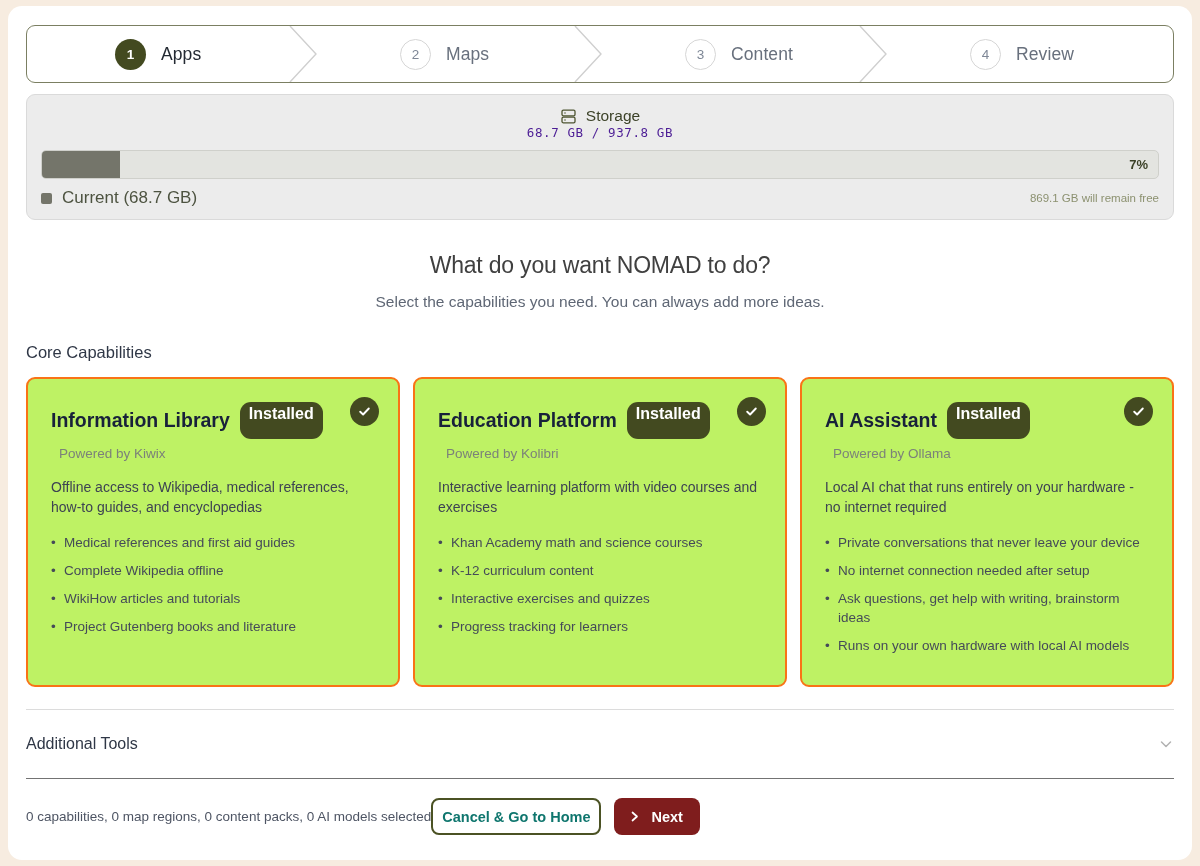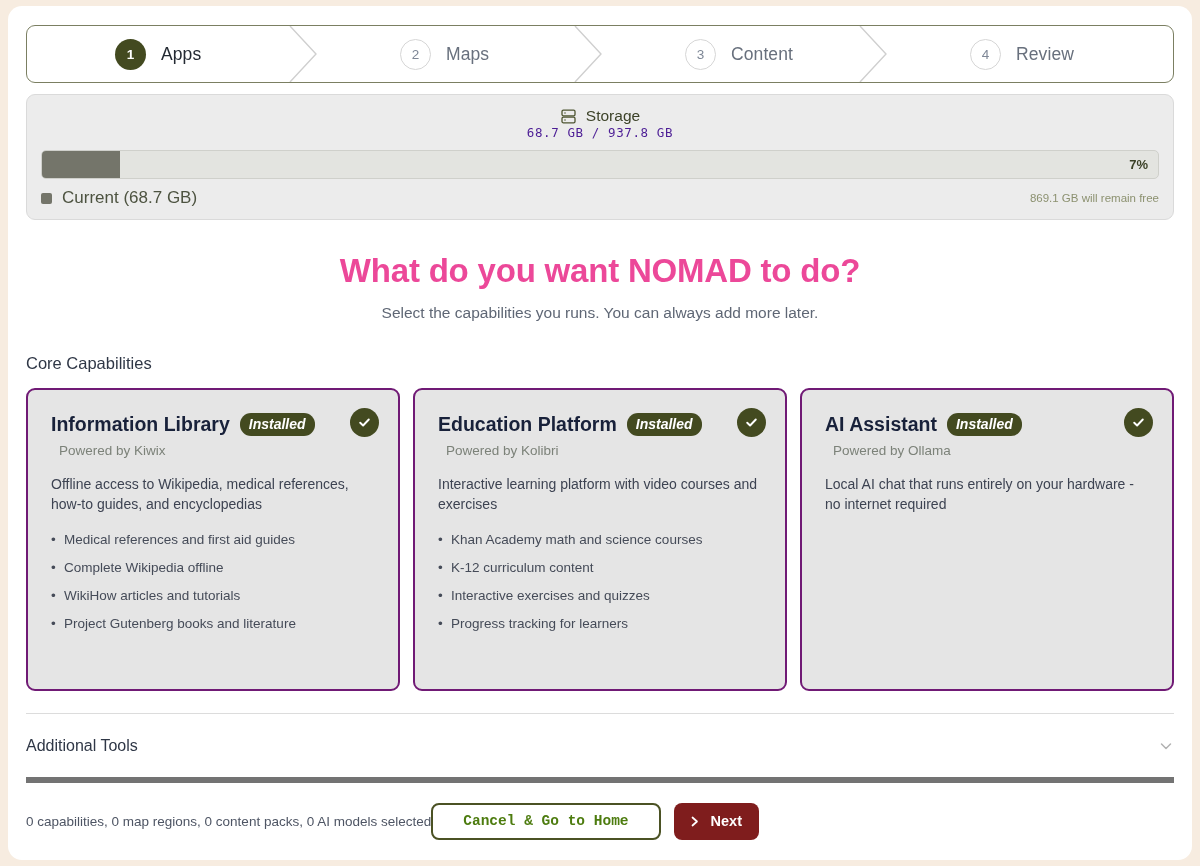--- a/index.html
+++ b/index.html
@@ -151,23 +151,23 @@
     border-radius: 2px;
   }
   .storage-free {
     font-size: 11.5px;
     color: #8c9170;
   }
 
   
   .hero { text-align: center; margin-top: 32px; }
   .hero h1 {
-    font-size: 33px;
-    font-weight: 700;
-    color: #ec4899;
+    font-size: 23px;
+    font-weight: 400;
+    color: #404040;
     letter-spacing: -.2px;
   }
   .hero p {
     margin-top: 14px;
     font-size: 15.5px;
     color: #5f6775;
   }
 
   
   .section-label {
@@ -177,22 +177,22 @@
   }
 
   
   .cards {
     margin-top: 15px;
     display: grid;
     grid-template-columns: repeat(3, 1fr);
     gap: 13px;
   }
   .cap-card {
-    background: #e5e5e5;
-    border: 2px solid #701a75;
+    background: #bef264;
+    border: 2px solid #f97316;
     border-radius: 9px;
     padding: 23px 22px 20px 23px;
     min-height: 303px;
     position: relative;
   }
   .cap-check {
     position: absolute;
     top: 18px;
     right: 19px;
     width: 29px; height: 29px;
@@ -208,26 +208,25 @@
   }
   .cap-title {
     font-size: 19.5px;
     font-weight: 700;
     color: #18213a;
     white-space: nowrap;
   }
   .cap-badge {
     background: #434a20;
     color: #ffffff;
-    font-size: 14px;
-    font-weight: 700;
-    padding: 3px 9px 4px 9px;
+    font-size: 16px;
+    font-weight: 700;
+    padding: 3px 9px 16px 9px;
     border-radius: 11px;
     white-space: nowrap;
-    font-style: italic;
   }
   .cap-sub {
     margin-top: 7px;
     font-size: 13.5px;
     color: #7c8279;
     margin-left: 8px;
   }
   .cap-desc {
     margin-top: 17px;
     font-size: 14px;
@@ -248,21 +247,21 @@
   }
   .cap-list li::before {
     content: "\2022";
     position: absolute;
     left: 0;
     color: #454b58;
   }
   .addl {
     margin-top: 22px;
     border-top: 1px solid #dcdcdc;
-    border-bottom: 6px solid #737373;
+    border-bottom: 1px solid #737373;
     height: 70px;
     display: flex;
     align-items: center;
     justify-content: space-between;
   }
   .addl-label { font-size: 16px; color: #2f3746; }
 
   
   .footer {
     height: 76px;
@@ -271,25 +270,25 @@
     justify-content: flex-start;
   }
   .footer-status { font-size: 13.5px; color: #4e5564; }
   .footer-btns { display: flex; align-items: center; gap: 13px; }
 
   .btn-cancel {
     background: #ffffff;
     border: 2px solid #4b5224;
     border-radius: 8px;
     height: 37px;
-    padding: 0 30px;
+    padding: 0 9px;
     font-size: 14.5px;
     font-weight: 700;
-    color: #4d7c0f;
-    font-family: Liberation Mono, monospace;
+    color: #0f766e;
+    font-family: Liberation Sans, sans-serif;
     cursor: pointer;
   }
   .btn-next {
     background: #7f1d1d;
     border: none;
     border-radius: 8px;
     height: 37px;
     padding: 0 17px 0 14px;
     font-size: 14.5px;
     font-weight: 700;
@@ -371,21 +370,21 @@
       <div class="legend">
         <span class="legend-swatch" style="background: rgb(116, 117, 106);"></span>
         <span>Current (68.7 GB)</span>
       </div>
       <div class="storage-free">869.1 GB will remain free</div>
     </div>
   </div>
 
   <div class="hero">
     <h1>What do you want NOMAD to do?</h1>
-    <p>Select the capabilities you runs. You can always add more later.</p>
+    <p>Select the capabilities you need. You can always add more ideas.</p>
   </div>
 
   <div class="section-label">Core Capabilities</div>
 
   <div class="cards">
 
     <div class="cap-card">
       <div class="cap-check">
         <svg class="ico" width="15" height="15" viewBox="0 0 15 15" fill="none" stroke="#ffffff" stroke-width="1.9" stroke-linecap="round" stroke-linejoin="round">
             <path d="M3.2 7.7 L6.1 10.5 L11.8 4.5"></path>
@@ -430,20 +429,26 @@
         <svg class="ico" width="15" height="15" viewBox="0 0 15 15" fill="none" stroke="#ffffff" stroke-width="1.9" stroke-linecap="round" stroke-linejoin="round">
             <path d="M3.2 7.7 L6.1 10.5 L11.8 4.5"></path>
           </svg>
       </div>
       <div class="cap-title-row">
         <span class="cap-title">AI Assistant</span>
         <span class="cap-badge">Installed</span>
       </div>
       <div class="cap-sub">Powered by Ollama</div>
       <div class="cap-desc">Local AI chat that runs entirely on your hardware - no internet required</div>
+      <ul class="cap-list">
+        <li>Private conversations that never leave your device</li>
+        <li>No internet connection needed after setup</li>
+        <li>Ask questions, get help with writing, brainstorm ideas</li>
+        <li>Runs on your own hardware with local AI models</li>
+      </ul>
     </div>
 
   </div>
 
   <div class="addl">
     <div class="addl-label">Additional Tools</div>
     <span>
       <svg class="ico" width="16" height="16" viewBox="0 0 16 16" fill="none" stroke="#b2b2b2" stroke-width="1.5" stroke-linecap="round" stroke-linejoin="round">
           <path d="M3.5 6 L8 10.5 L12.5 6"></path>
         </svg>

